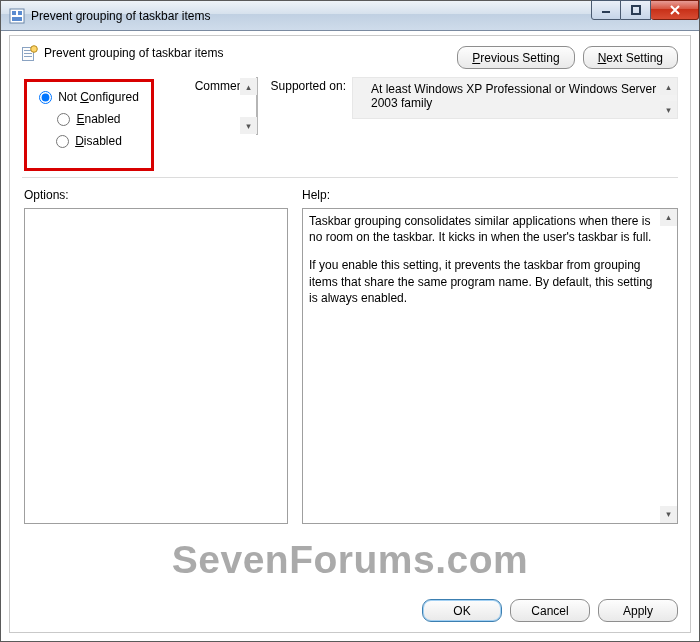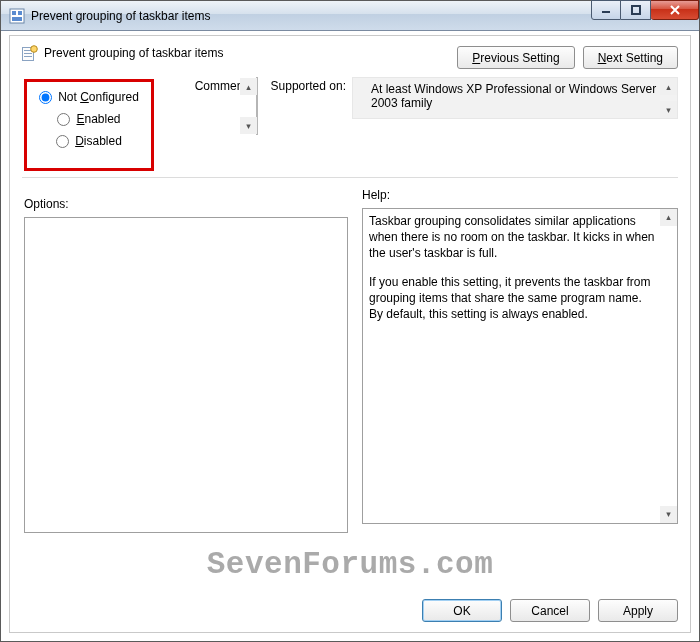--- a/index.html
+++ b/index.html
@@ -73,21 +73,21 @@
   }
   .hdr .policy-title { flex:0 0 auto; padding-top:2px; }
   .hdr .spacer { flex:1; }
   .nav-btns { display:flex; gap:8px; padding-top:2px; }
   .btn {
     height:23px;
     padding: 0 14px;
     font: inherit;
     background: linear-gradient(to bottom,#fdfdfd,#e9e9e9);
     border:1px solid #8e8e8e;
-    border-radius:3px;
+    border-radius:9px;
     cursor:default;
   }
   .btn.default {
     border-color:#3c7fb1;
     box-shadow: 0 0 0 1px #a2d0f3 inset;
     margin-left: 6px;
   }
   
   .main {
     display:flex;
@@ -143,35 +143,35 @@
   .panel {
     display:flex; flex-direction:column;
   }
   .panel-label { margin-bottom:6px; }
   .panel-box {
     border:1px solid #9f9f9f;
     background:#fff;
     position:relative;
     overflow:hidden;
   }
-  .options-panel { width:324px;margin-top:9px; }
+  .options-panel { width:264px; }
   .options-panel .panel-box { height:316px; }
   .help-panel { flex:1; }
   .help-panel .panel-box { height:316px; padding:4px 22px 4px 6px; line-height:1.35; }
   .help-panel .panel-box p { margin:0 0 12px 0; }
   .watermark {
     position:absolute;
     left:0; right:0; bottom:50px;
     text-align:center;
-    font-size:31px;
+    font-size:39px;
     font-weight:bold;
     color:rgba(100,100,100,0.55);
     letter-spacing:0.5px;
     pointer-events:none;
-    font-family: Liberation Mono, monospace;
+    font-family: Liberation Sans, sans-serif;
   }
   
   .footer {
     position:absolute;
     right:12px; bottom:10px;
     display:flex; gap:8px;
   }
   .footer .btn { width:80px; padding:0; }
   hr.sep {
     border:none; border-top:1px solid #dcdcdc;

